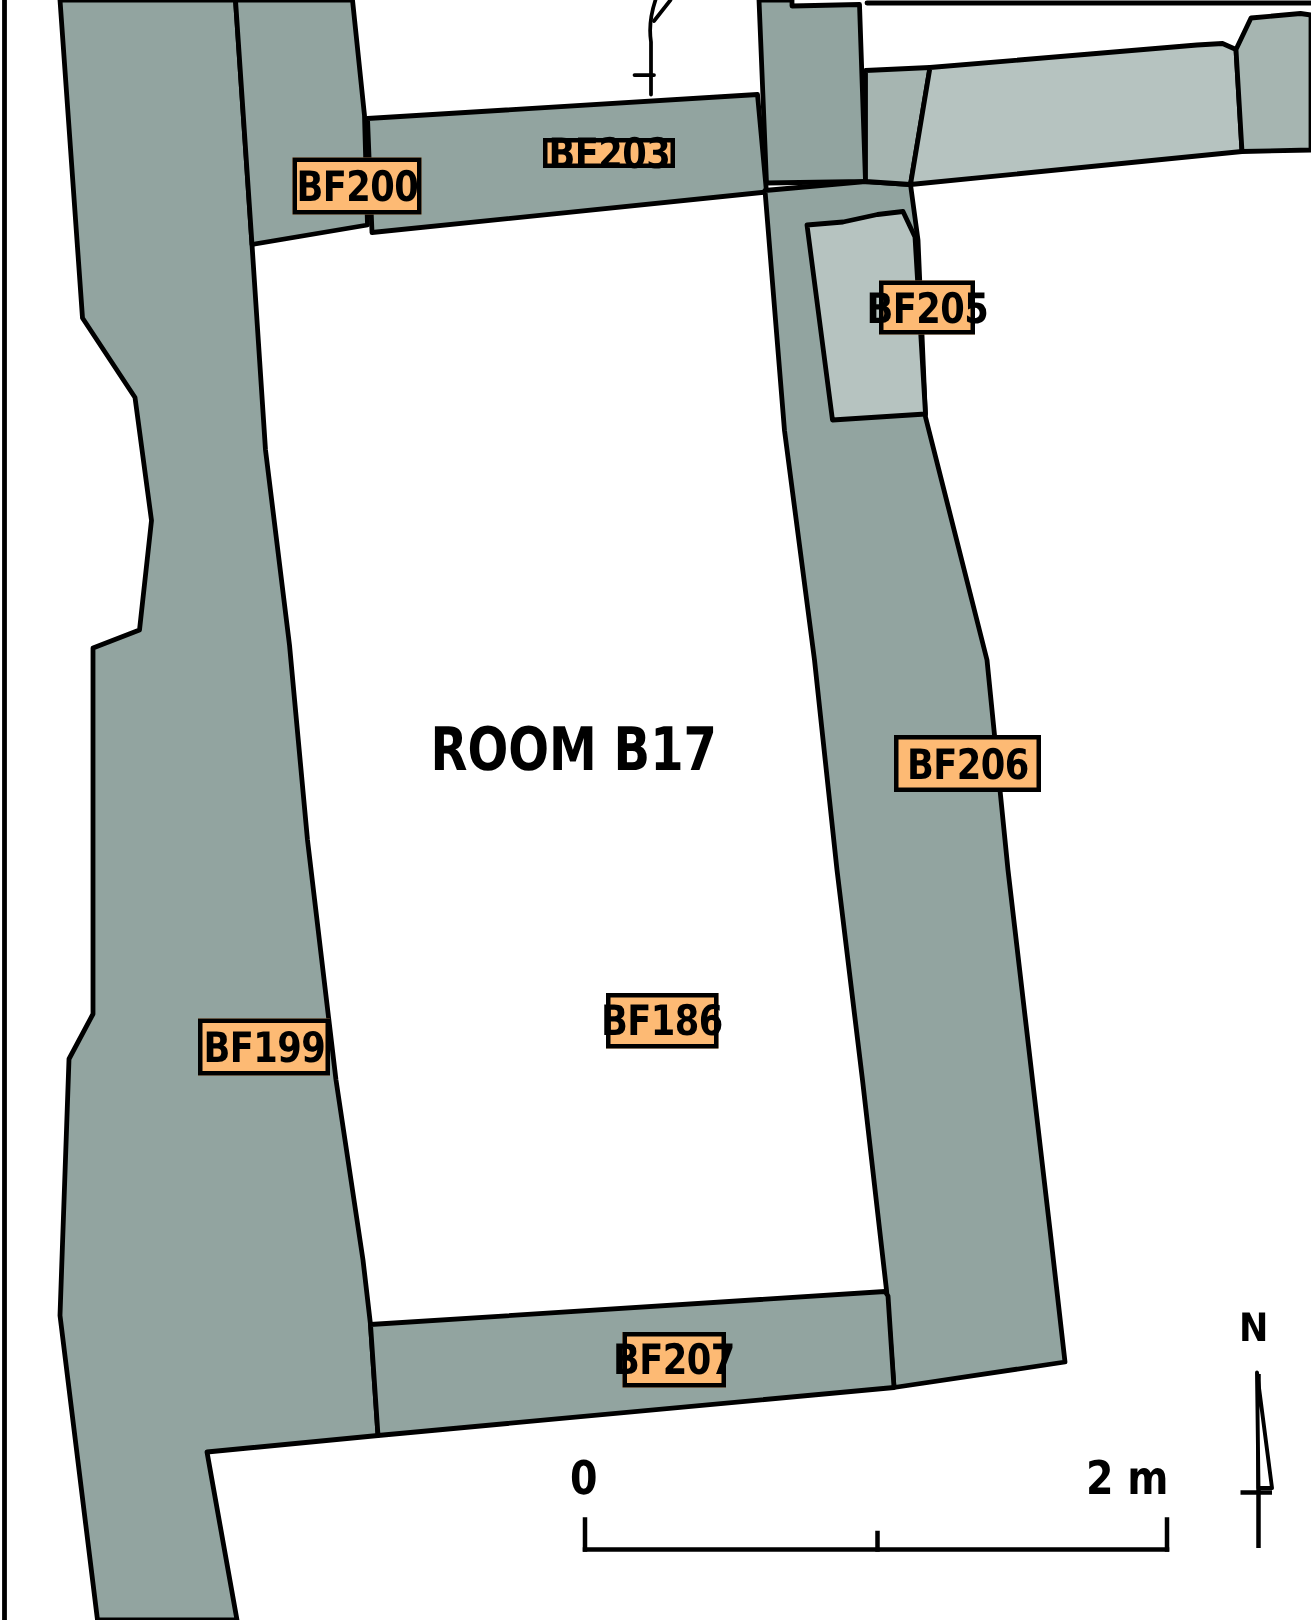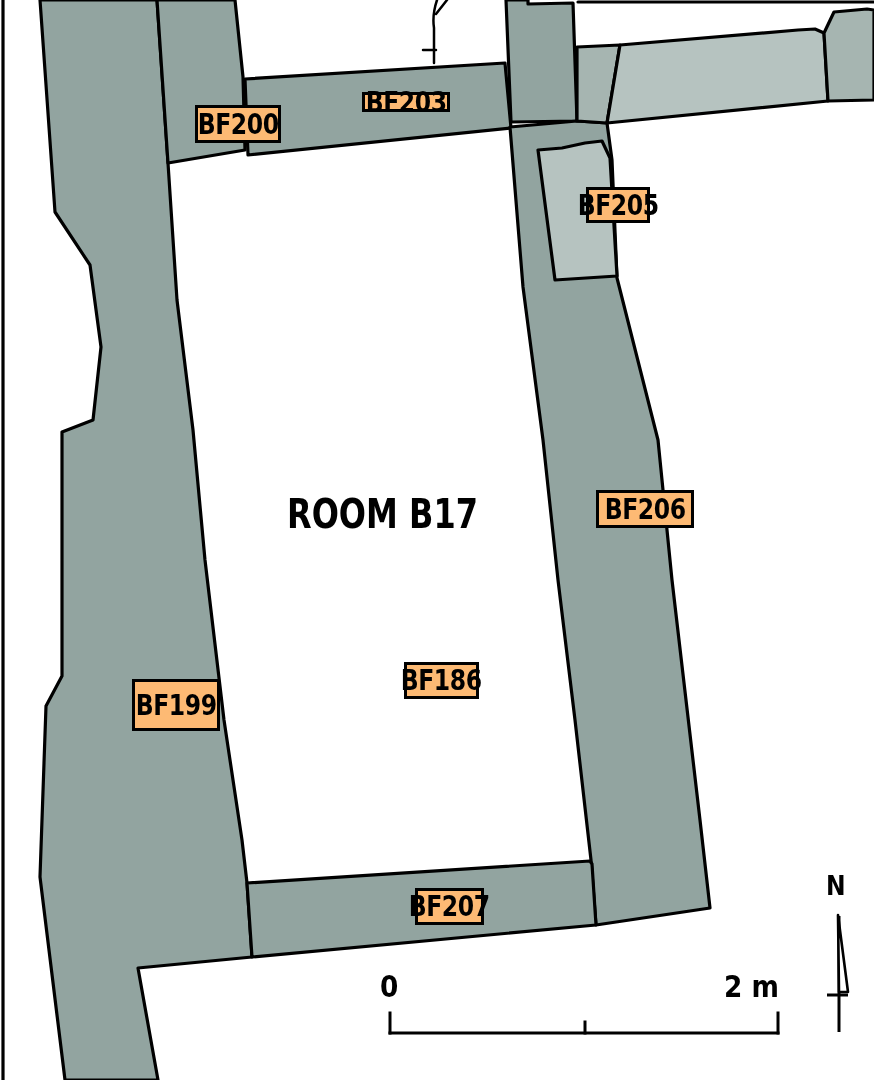--- a/index.html
+++ b/index.html
@@ -16,21 +16,21 @@
     box-sizing:border-box;
     background:#fdba74;
     border:3px solid #000000;
     display:flex;align-items:center;justify-content:center;
     font-size:28px;font-weight:600;color:#000000;
     white-space:nowrap;
     margin-left:32px;
   }
   .label-box span{display:inline-block;transform:scaleX(0.84);transform-origin:center center;letter-spacing:-0.5px;}
   .room-title{
-    position:absolute;left:287px;top:491px;
+    position:absolute;left:287px;top:477px;
     font-size:40px;font-weight:600;color:#000000;white-space:nowrap;
   }
   .room-title span{display:inline-block;transform:scaleX(0.80);transform-origin:left center;}
   .scale-num{
     position:absolute;font-size:31px;font-weight:600;color:#000000;white-space:nowrap;
   }
   .scale-num span{display:inline-block;transform:scaleX(0.85);transform-origin:left center;}
   .north-n{
     position:absolute;left:826px;top:871px;
     font-size:26px;font-weight:700;color:#000000;
@@ -98,21 +98,21 @@
   </div>
   <div class="label-box" style="left:554px;top:187px;width:64px;height:36px;">
     <span>BF205</span>
   </div>
   <div class="label-box" style="left:564px;top:490px;width:98px;height:38px;">
     <span>BF206</span>
   </div>
   <div class="label-box" style="left:372px;top:662px;width:75px;height:37px;">
     <span>BF186</span>
   </div>
-  <div class="label-box" style="left:100px;top:679px;width:88px;height:52px;">
+  <div class="label-box" style="left:100px;top:679px;width:88px;height:38px;">
     <span>BF199</span>
   </div>
   <div class="label-box" style="left:383px;top:888px;width:69px;height:37px;">
     <span>BF207</span>
   </div>
 
   <div class="room-title">
     <span>ROOM B17</span>
   </div>
 

